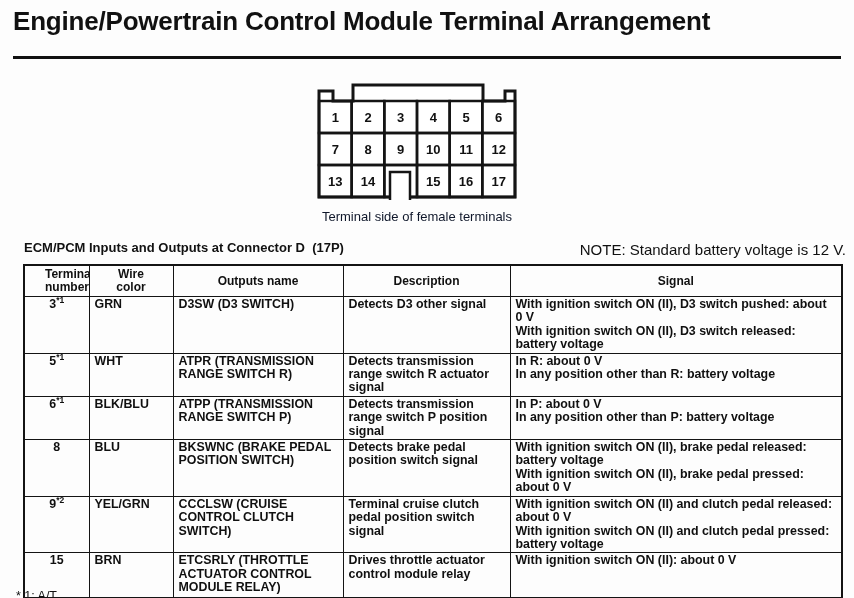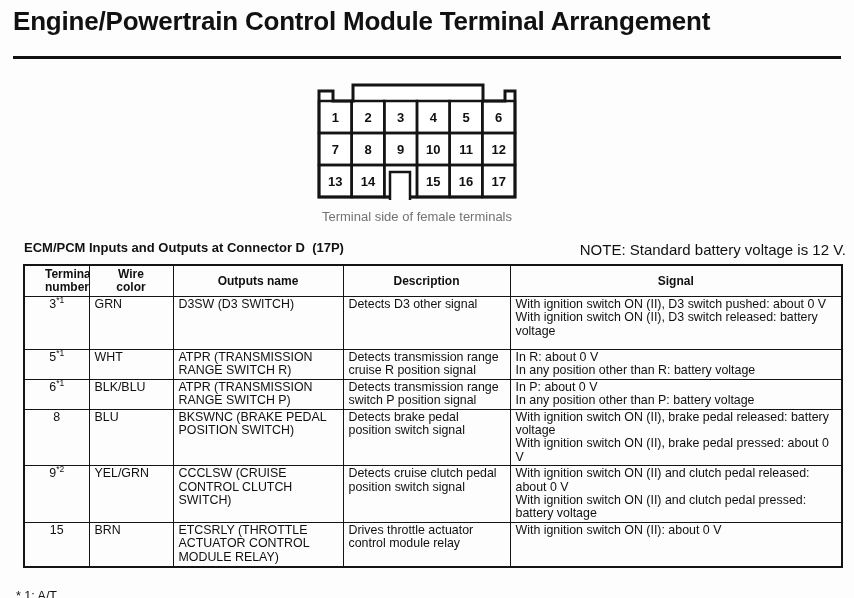--- a/index.html
+++ b/index.html
@@ -11,40 +11,40 @@
   }
   .title{
     position:absolute;left:13px;top:6px;width:828px;
     font-size:26px;font-weight:bold;letter-spacing:-0.2px;white-space:nowrap;
   }
   .rule{position:absolute;left:13px;top:56px;width:828px;height:3px;background:#111;}
 
   .connector-svg{position:absolute;left:317px;top:83px;}
   .connector-caption{
     position:absolute;left:307px;top:209px;width:220px;
-    text-align:center;font-size:13px;color:#737373;
+    text-align:center;font-size:13px;color:#0f172a;
   }
 
   .section-heading{
     position:absolute;left:24px;top:240px;
     font-size:13px;font-weight:bold;white-space:pre;
   }
   .note{
     position:absolute;right:8px;top:241px;
     font-size:15px;white-space:pre;
   }
 
   table.terminals{
     position:absolute;left:23px;top:264px;width:818px;
     border-collapse:collapse;table-layout:fixed;
     font-size:12.4px;line-height:13.4px;color:#101010;
   }
   table.terminals th, table.terminals td{
     border:1.5px solid #141414;vertical-align:top;
-    padding:1px 5px;overflow:hidden;
+    padding:1px 5px;overflow:hidden;font-weight:bold;
   }
   table.terminals{border:2px solid #141414;}
   table.terminals th{
     font-size:12px;line-height:13px;font-weight:bold;
     text-align:center;vertical-align:middle;padding:2px 20px;
   }
   col.c1{width:65px;} col.c2{width:84px;} col.c3{width:170px;} col.c4{width:167px;} col.c5{width:332px;}
   td.c-term{text-align:center;}
   td.c-wire{text-align:left;}
   td.c-name{padding-right:14px;}
@@ -134,51 +134,51 @@
         <td>Detects D3 other signal</td>
         <td>
           <div>With ignition switch ON (II), D3 switch pushed: about 0 V</div>
           <div>With ignition switch ON (II), D3 switch released: battery voltage</div>
         </td>
       </tr>
       <tr class="r2">
         <td class="c-term">5<sup class="fnsup">*1</sup></td>
         <td class="c-wire">WHT</td>
         <td class="c-name">ATPR (TRANSMISSION RANGE SWITCH R)</td>
-        <td>Detects transmission range cruise R position signal</td>
+        <td>Detects transmission range switch R actuator signal</td>
         <td>
           <div>In R: about 0 V</div>
           <div>In any position other than R: battery voltage</div>
         </td>
       </tr>
       <tr class="r3">
         <td class="c-term">6<sup class="fnsup">*1</sup></td>
         <td class="c-wire">BLK/BLU</td>
-        <td class="c-name">ATPR (TRANSMISSION RANGE SWITCH P)</td>
+        <td class="c-name">ATPP (TRANSMISSION RANGE SWITCH P)</td>
         <td>Detects transmission range switch P position signal</td>
         <td>
           <div>In P: about 0 V</div>
           <div>In any position other than P: battery voltage</div>
         </td>
       </tr>
       <tr class="r4">
         <td class="c-term">8</td>
         <td class="c-wire">BLU</td>
         <td class="c-name">BKSWNC (BRAKE PEDAL POSITION SWITCH)</td>
         <td>Detects brake pedal position switch signal</td>
         <td>
           <div>With ignition switch ON (II), brake pedal released: battery voltage</div>
           <div>With ignition switch ON (II), brake pedal pressed: about 0 V</div>
         </td>
       </tr>
       <tr class="r5">
         <td class="c-term">9<sup class="fnsup">*2</sup></td>
         <td class="c-wire">YEL/GRN</td>
         <td class="c-name">CCCLSW (CRUISE CONTROL CLUTCH SWITCH)</td>
-        <td>Detects cruise clutch pedal position switch signal</td>
+        <td>Terminal cruise clutch pedal position switch signal</td>
         <td>
           <div>With ignition switch ON (II) and clutch pedal released: about 0 V</div>
           <div>With ignition switch ON (II) and clutch pedal pressed: battery voltage</div>
         </td>
       </tr>
       <tr class="r6">
         <td class="c-term">15</td>
         <td class="c-wire">BRN</td>
         <td class="c-name">ETCSRLY (THROTTLE ACTUATOR CONTROL MODULE RELAY)</td>
         <td>Drives throttle actuator control module relay</td>

